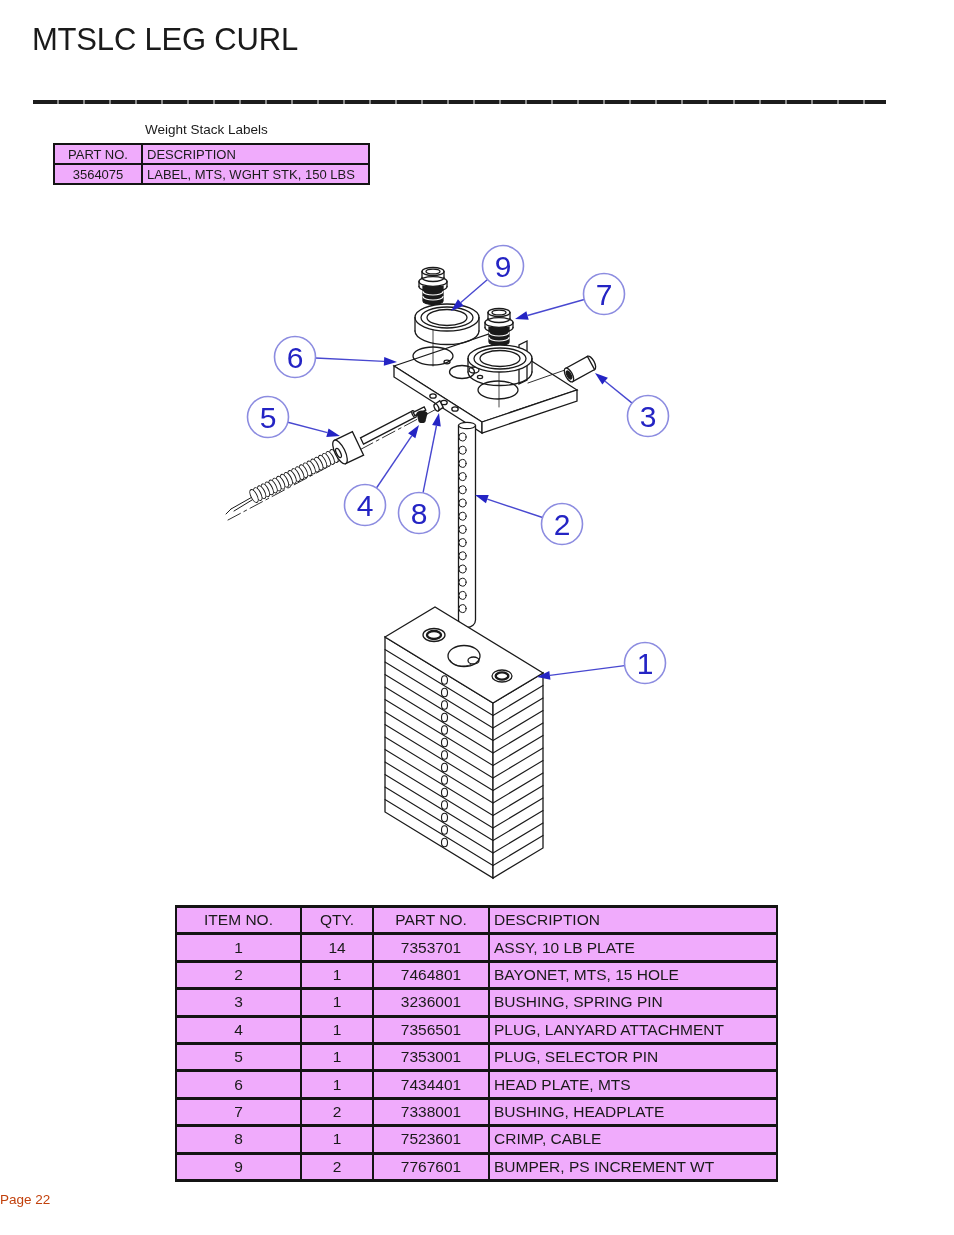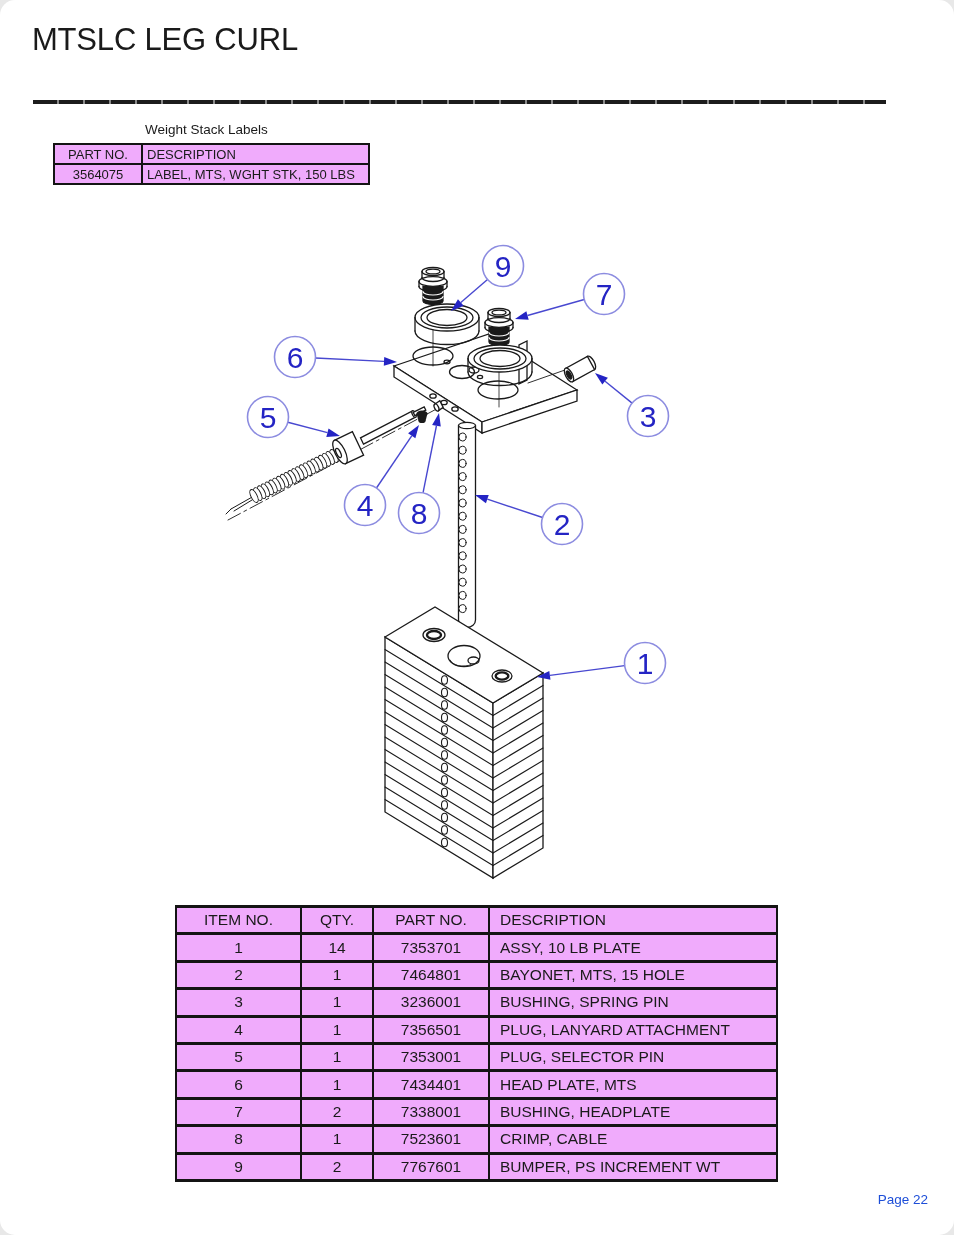--- a/index.html
+++ b/index.html
@@ -1,37 +1,37 @@
 <!DOCTYPE html>
 <html><head>
 <meta charset="utf-8">
 <style>
   html,body{margin:0;padding:0;background:#e8e8e8;}
   .page{position:relative;width:954px;height:1235px;background:#ffffff;margin:0 auto;
-        font-family:"Liberation Sans",sans-serif;color:#1a1a1a;overflow:hidden;border-radius:15px;}
+        font-family:"Liberation Sans",sans-serif;color:#1a1a1a;overflow:hidden;}
   .title{position:absolute;left:32px;top:21px;font-size:31px;line-height:37px;
          letter-spacing:-0.2px;font-weight:400;white-space:nowrap;}
   .rule{position:absolute;left:33px;top:100px;width:853px;height:4px;
         background:repeating-linear-gradient(90deg,#1c1c1c 0 24px,#8a8a8a 24px 26px);}
   .labels-caption{position:absolute;left:145px;top:122px;font-size:13.5px;}
   table{border-collapse:collapse;table-layout:fixed;background:#f0abfc;}
   #labels-table{position:absolute;left:53px;top:143px;width:317px;font-size:13px;}
   #labels-table th,#labels-table td{border:2px solid #141414;height:18px;padding:0 4px;
         font-weight:400;white-space:nowrap;overflow:hidden;}
   #labels-table th:first-child,#labels-table td:first-child{text-align:center;}
   #labels-table th:last-child,#labels-table td:last-child{text-align:left;}
   #parts-table{position:absolute;left:175px;top:905px;width:603px;font-size:15.5px;}
   #parts-table th,#parts-table td{border:3px solid #141414;border-left-width:2px;border-right-width:2px;
-        height:24.4px;padding:0 10px;font-weight:400;white-space:nowrap;overflow:hidden;}
+        height:24.4px;padding:0 4px;font-weight:400;white-space:nowrap;overflow:hidden;}
   #parts-table th:first-child,#parts-table td:first-child,
   #parts-table th:nth-child(2),#parts-table td:nth-child(2),
   #parts-table th:nth-child(3),#parts-table td:nth-child(3){text-align:center;}
   #parts-table th:last-child,#parts-table td:last-child{text-align:left;}
   #diagram{position:absolute;left:0;top:0;}
-  .footer{position:absolute;top:1192px;left:0;width:928px;text-align:right;font-size:13.5px;color:#1d4ed8;}
+  .footer{position:absolute;top:1192px;left:0;width:928px;text-align:left;font-size:13.5px;color:#c2410c;}
 </style>
 </head>
 <body>
 
 <div class="page">
 
   <div class="title">
     <div>MTSLC LEG CURL</div>
   </div>
   <div class="rule"></div>

